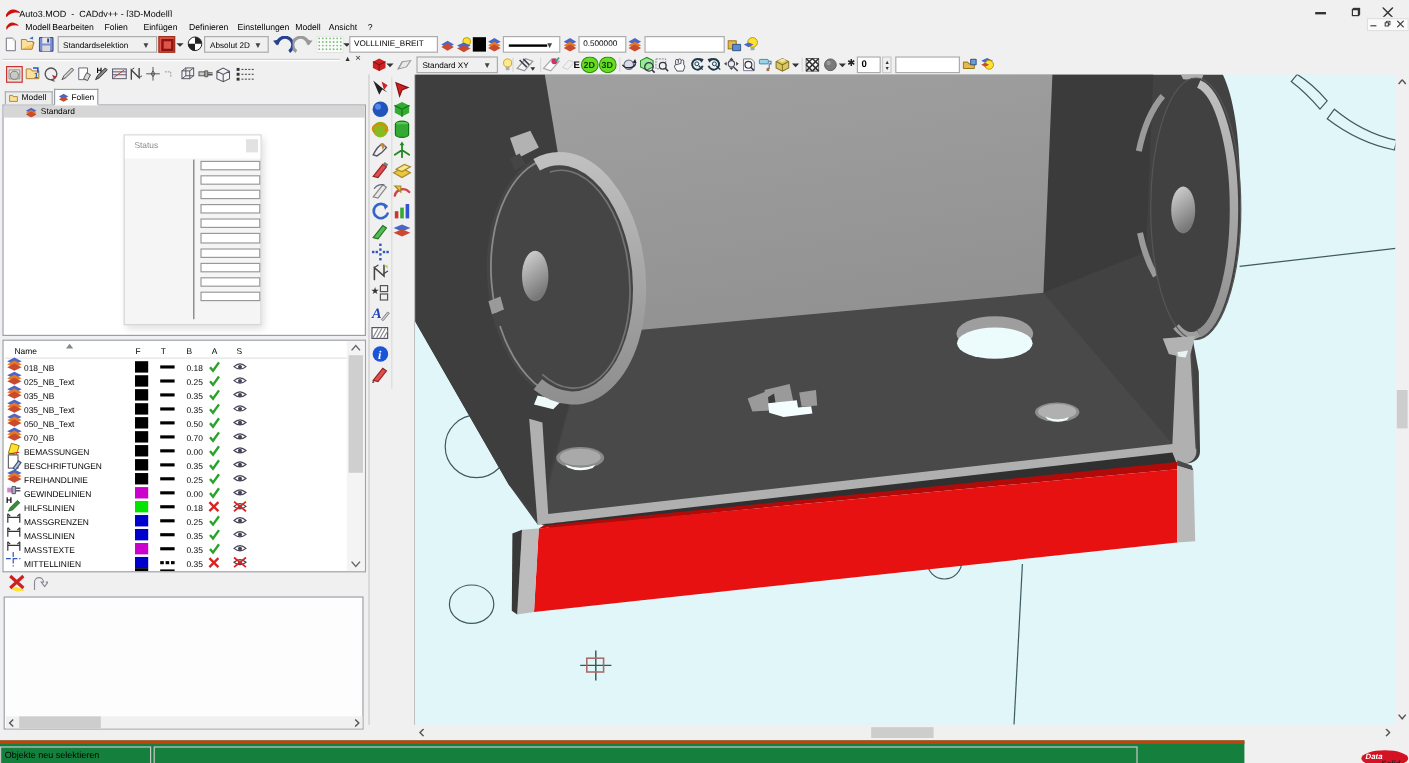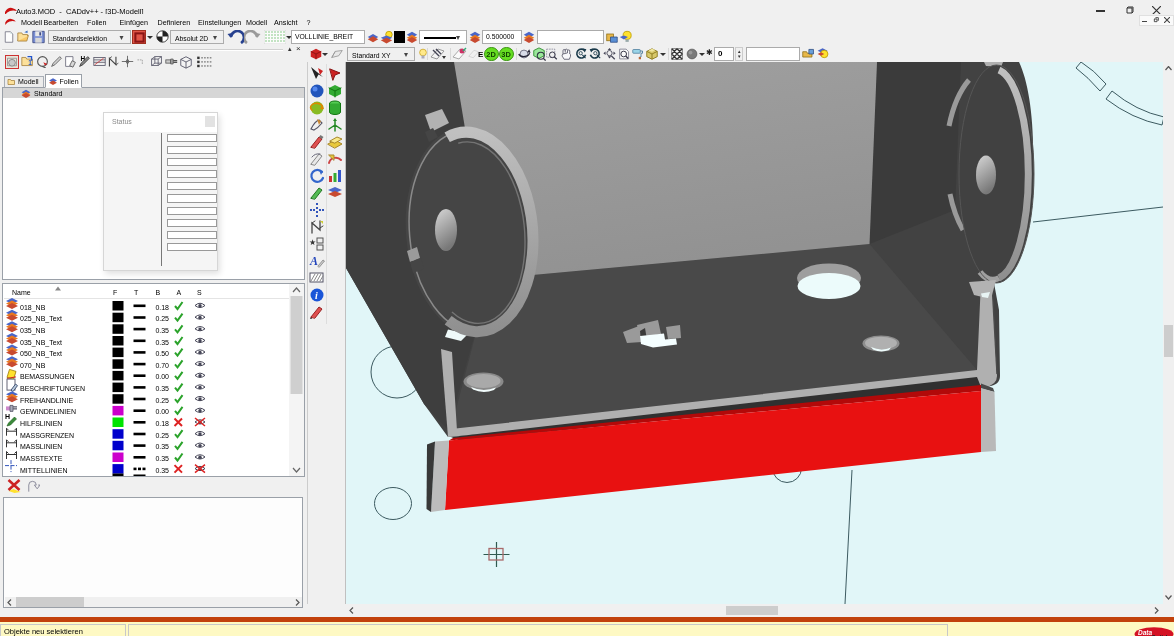--- a/index.html
+++ b/index.html
@@ -816,21 +816,21 @@
 <div class="abs" style="left:346px;top:604px;width:817px;height:13px;background:#f0f0f0">
  <svg class="abs" style="left:3px;top:3px" width="5" height="7" viewBox="0 0 5 7">
       <path d="M4,0.5 L1,3.5 L4,6.5" fill="none" stroke="#555" stroke-width="1.2"></path>
     </svg>
  <div class="abs" style="left:380px;top:2px;width:52px;height:9px;background:#cdcdcd"></div>
  <svg class="abs" style="left:808px;top:3px" width="5" height="7" viewBox="0 0 5 7">
       <path d="M1,0.5 L4,3.5 L1,6.5" fill="none" stroke="#555" stroke-width="1.2"></path>
     </svg>
 </div>
 
-<div class="abs" style="left:0;top:617px;width:1174px;height:19px;background:#fef9c3;border-top:5px solid #c2410c">
+<div class="abs" style="left:0;top:617px;width:1037px;height:19px;background:#15803d;border-top:3px solid #c2410c">
  <div class="abs" style="left:0;top:2px;width:126px;height:15px;border:1px solid #c8c8c8"></div>
  <div class="abs" style="left:4px;top:4.5px;font-size:7.5px">Objekte neu selektieren</div>
  <div class="abs" style="left:128px;top:2px;width:820px;height:15px;border:1px solid #c8c8c8"></div>
  <svg class="abs" style="left:1134px;top:5px" width="40" height="14" viewBox="0 0 40 14">
       <ellipse cx="20" cy="7" rx="19.5" ry="6.8" fill="#d41224"></ellipse>
       <text x="4" y="7.5" font-family="Liberation Sans" font-size="6.5" font-weight="bold" font-style="italic" fill="#fff">Data</text>
       <text x="17" y="13" font-family="Liberation Sans" font-size="6.5" font-weight="bold" font-style="italic" fill="#222">Solid</text>
     </svg>
 </div>
 

